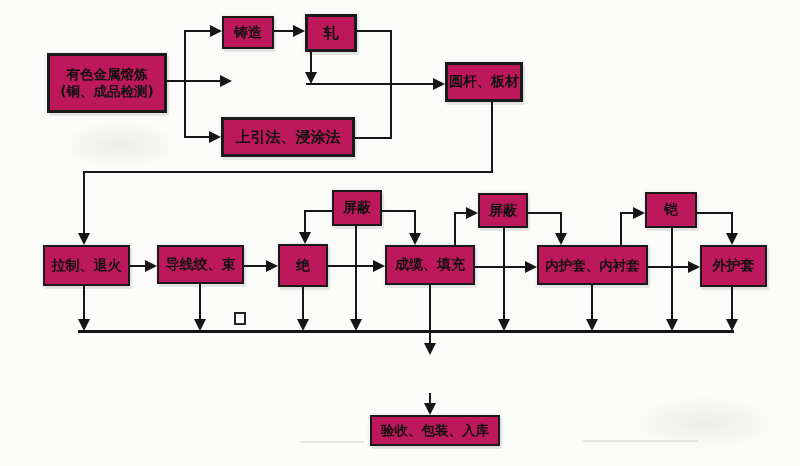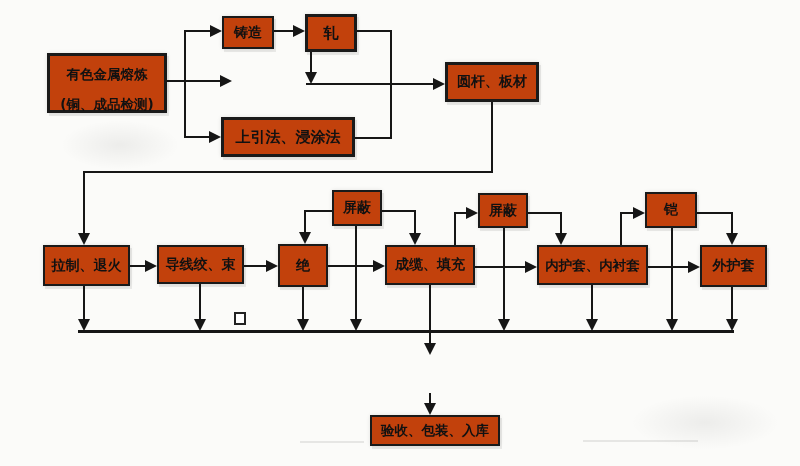--- a/index.html
+++ b/index.html
@@ -11,21 +11,21 @@
     position:relative;
     width:800px;height:466px;
     background:#fbfbf9;
     overflow:hidden;
     color:#151515;
   }
   
   .box{
     position:absolute;
     border:3px solid #1a1a1a;
-    background:#c2410c;
+    background:#be185d;
     display:flex;align-items:center;justify-content:center;
     text-align:center;
     font-weight:bold;
     font-size:14px;
     line-height:1.25;
     box-sizing:border-box;
     box-shadow:2px 3px 0 rgba(0,0,0,0.07), 0 0 4px rgba(0,0,0,0.10);
     color:#111;
   }
   .box.thin{border-width:2px;}
@@ -36,21 +36,21 @@
   
   .ar{position:absolute;width:0;height:0;
       border-top:6px solid transparent;border-bottom:6px solid transparent;
       border-left:12px solid #161616;}
   .ad{position:absolute;width:0;height:0;
       border-left:6px solid transparent;border-right:6px solid transparent;
       border-top:12px solid #161616;}
   .sq{position:absolute;border:2px solid #222;background:#fff;}
   .smudge{position:absolute;background:#d9d9d5;opacity:.6;}
   .blotch{position:absolute;background:radial-gradient(ellipse at center, rgba(0,0,0,0.06), rgba(0,0,0,0) 70%);}
-  .two-line span{display:block;margin-top:13px;}
+  .two-line span{display:block;}
   .spread{letter-spacing:16px;text-indent:16px;}
 </style>
 </head>
 <body>
 
 <div id="canvas">
 
   <div class="box two-line" style="left:47px;top:53px;width:120px;height:60px;font-size:13.5px;">
     <div>
       <span>有色金属熔炼</span>
@@ -64,21 +64,21 @@
 
   <div class="box" style="left:305px;top:14px;width:52px;height:38px;font-size:15px;">
     <span>轧</span>
   </div>
 
 
   <div class="box" style="left:221px;top:117px;width:134px;height:40px;font-size:15px;">
     <span>上引法、浸涂法</span>
   </div>
 
-  <div class="box" style="left:445px;top:62px;width:94px;height:40px;">
+  <div class="box" style="left:445px;top:62px;width:78px;height:40px;">
     <span>圆杆、板材</span>
   </div>
 
   <div class="box thin" style="left:43px;top:245px;width:87px;height:41px;">
     <span>拉制、退火</span>
   </div>
 
   <div class="box thin" style="left:157px;top:245px;width:87px;height:39px;">
     <span>导线绞、束</span>
   </div>

